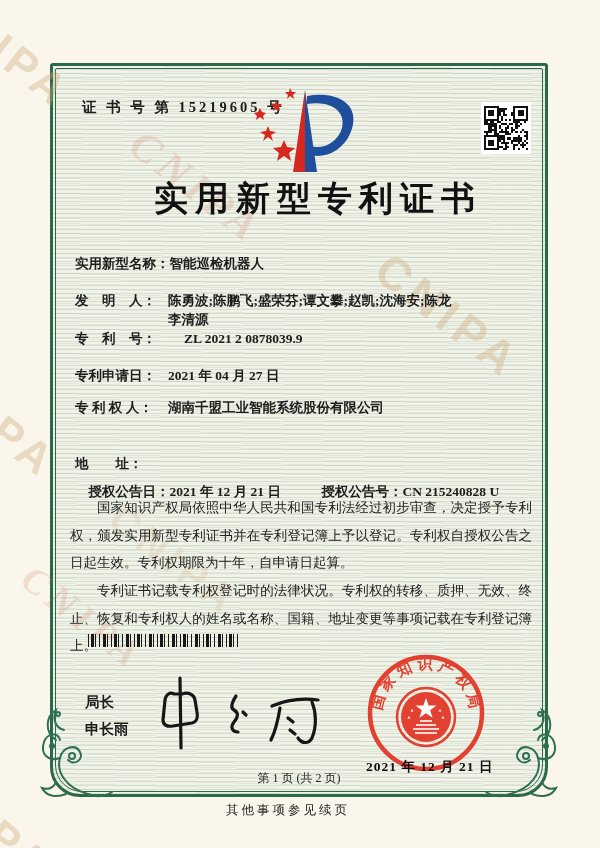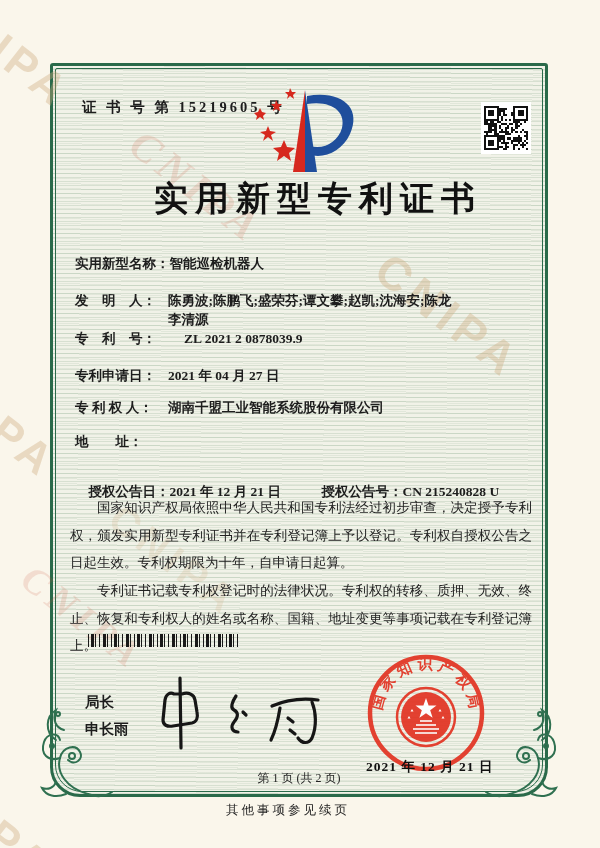--- a/index.html
+++ b/index.html
@@ -310,21 +310,21 @@
     <span class="val">ZL 2021 2 0878039.9</span>
   </div>
   <div class="row" style="top:366px;">
     <span class="lbl">专利申请日：</span>
     <span class="val">2021 年 04 月 27 日</span>
   </div>
   <div class="row" style="top:398px;">
     <span class="lbl">专 利 权 人：</span>
     <span class="val">湖南千盟工业智能系统股份有限公司</span>
   </div>
-  <div class="row" style="top:432px;">
+  <div class="row" style="top:454px;">
     <span class="lbl">地　　址：</span>
   </div>
   <div class="pair" style="left:75px;top:467px;">
     <span>授权公告日：</span><span>2021 年 12 月 21 日</span>
   </div>
   <div class="pair" style="left:308px;top:467px;">
     <span>授权公告号：</span><span>CN 215240828 U</span>
   </div>
 
   <div class="paras">

